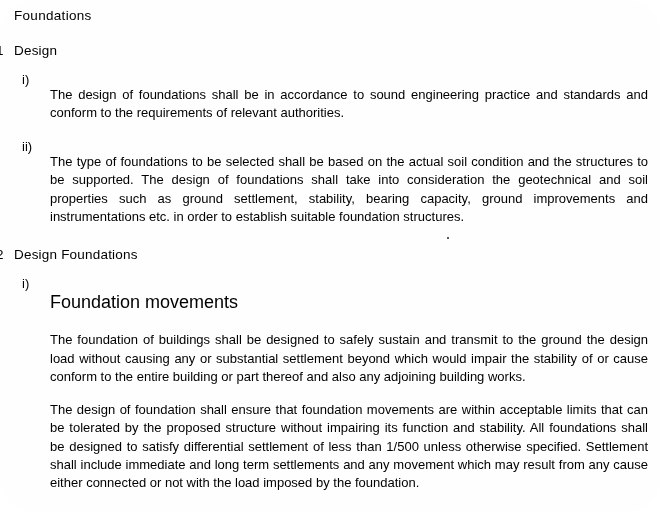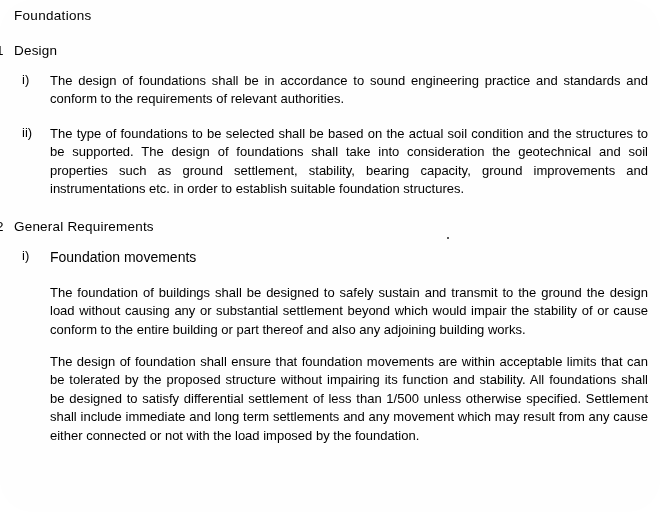--- a/index.html
+++ b/index.html
@@ -62,29 +62,30 @@
     padding-left: 22px;
     box-sizing: border-box;
     font-size: 13px;
   }
   .item-body {
     flex: 1 1 auto;
     padding-right: 12px;
     font-size: 13px;
     line-height: 1.42;
     text-align: justify;
+    margin-top: 14px;
   }
   .item-body p {
     margin: 0 0 14px 0;
   }
   .item-body p:last-child {
     margin-bottom: 0;
   }
   .sub-label {
-    font-size: 14px;
+    font-size: 18px;
     line-height: 1.42;
     margin-bottom: 16px;
   }
   .spacer-dot {
     position: absolute;
     left: 447px;
     top: 237px;
     width: 2px;
     height: 2px;
     background: #5a5a5a;
@@ -114,21 +115,21 @@
           <div class="item-marker">ii)</div>
           <div class="item-body">
             <p>The type of foundations to be selected shall be based on the actual soil condition and the structures to be supported. The design of foundations shall take into consideration the geotechnical and soil properties such as ground settlement, stability, bearing capacity, ground improvements and instrumentations etc. in order to establish suitable foundation structures.</p>
           </div>
         </div>
       </div>
     </div>
 
     <div class="section">
       <div class="section-title">
-        <span class="sec-num">2</span><span>General Requirements</span>
+        <span class="sec-num">2</span><span>Design Foundations</span>
       </div>
       <div class="items">
         <div class="item">
           <div class="item-marker">i)</div>
           <div class="item-body">
             <div class="sub-label">Foundation movements</div>
             <p>The foundation of buildings shall be designed to safely sustain and transmit to the ground the design load without causing any or substantial settlement beyond which would impair the stability of or cause conform to the entire building or part thereof and also any adjoining building works.</p>
             <p>The design of foundation shall ensure that foundation movements are within acceptable limits that can be tolerated by the proposed structure without impairing its function and stability. All foundations shall be designed to satisfy differential settlement of less than 1/500 unless otherwise specified. Settlement shall include immediate and long term settlements and any movement which may result from any cause either connected or not with the load imposed by the foundation.</p>
           </div>
         </div>

